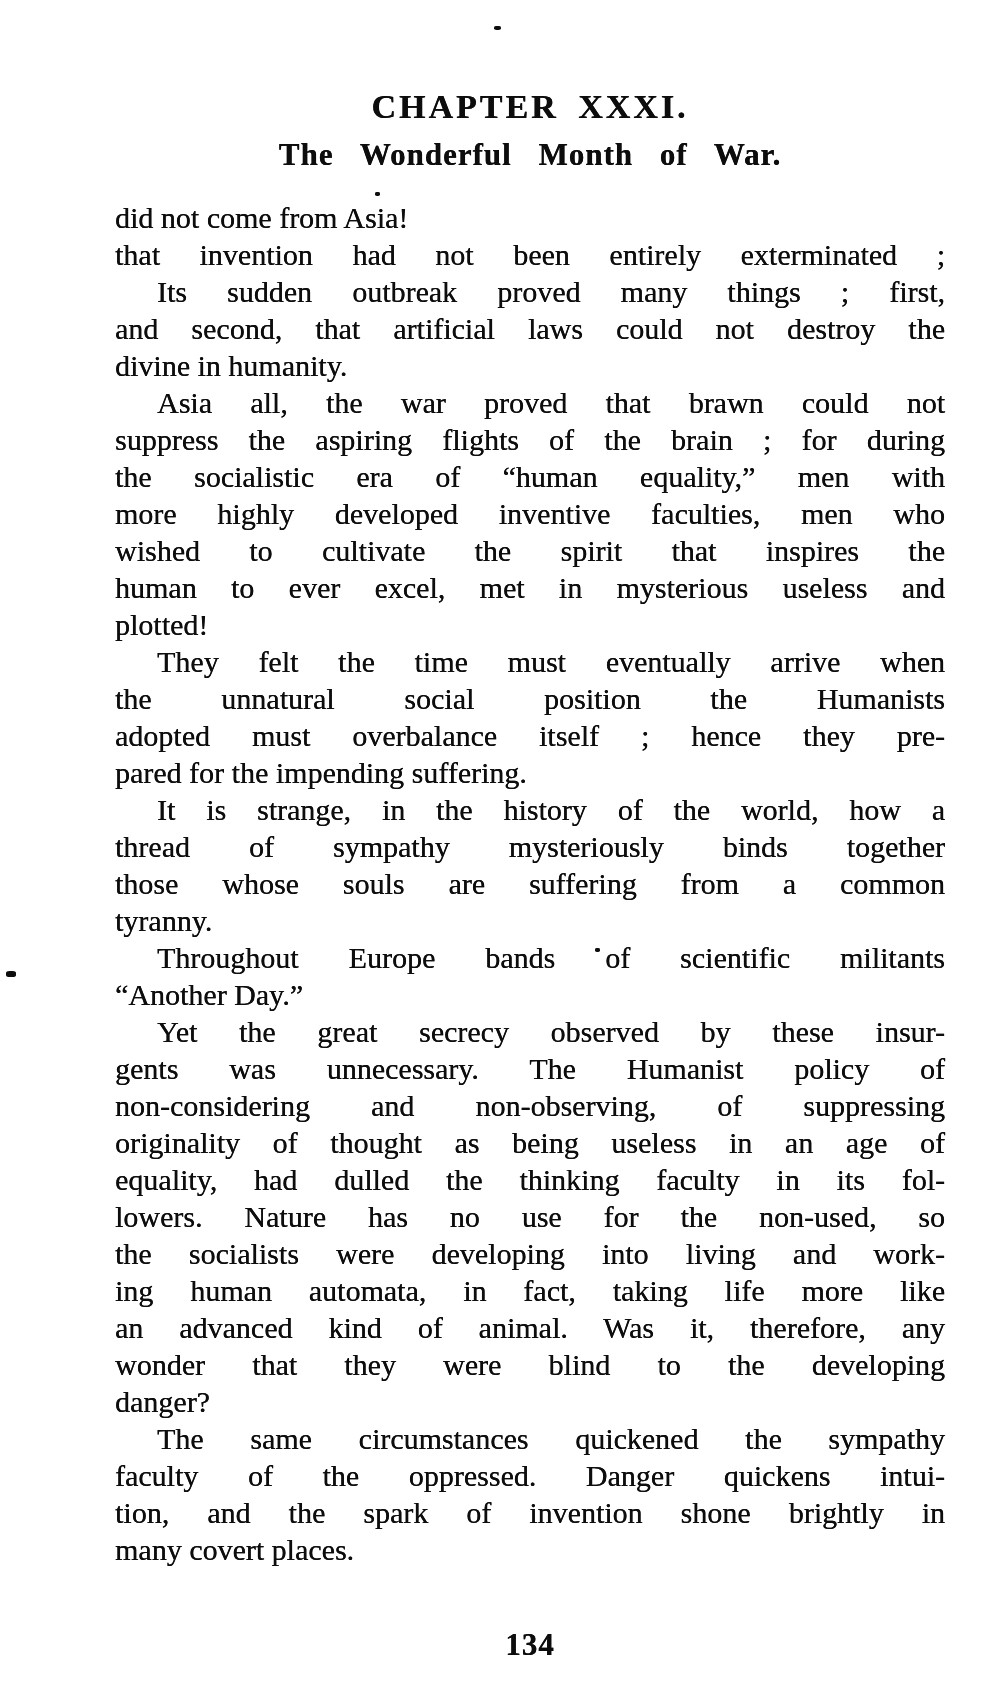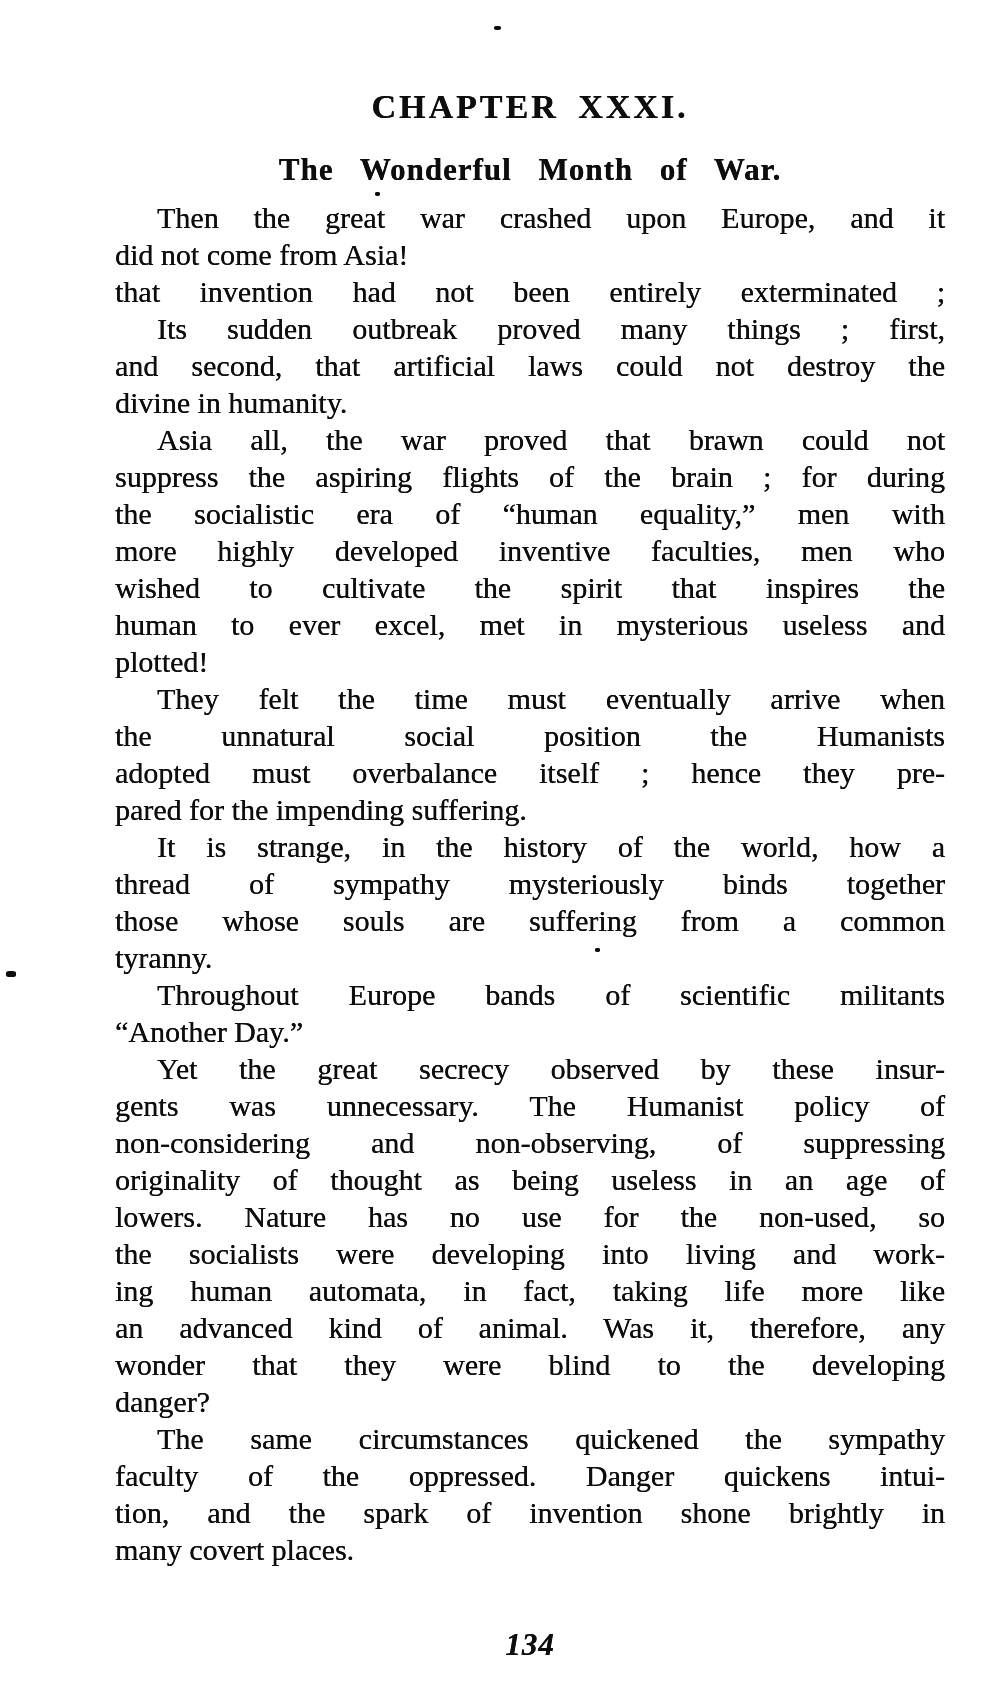--- a/index.html
+++ b/index.html
@@ -19,21 +19,21 @@
     margin: 0;
     text-align: center;
     font-size: 34px;
     font-weight: 700;
     letter-spacing: 3px;
     word-spacing: 8px;
     text-shadow: 0.3px 0.3px 0 currentColor;
   }
   .chapter-subtitle {
     position: absolute;
-    top: 152px; left: 115px; width: 830px;
+    top: 137px; left: 115px; width: 830px;
     margin: 0;
     text-align: center;
     font-size: 31px;
     font-weight: 700;
     letter-spacing: 1px;
     word-spacing: 18px;
     text-shadow: 0.3px 0.3px 0 currentColor;
   }
   .body-text {
     position: absolute;
@@ -53,37 +53,35 @@
   .line.first { text-indent: 42px; }
   .line.last  { text-align-last: left; }
   .page-number {
     position: absolute;
     top: 1627px; left: 115px; width: 830px;
     text-align: center;
     font-size: 31px;
     font-weight: 700;
     letter-spacing: 1px;
     text-shadow: 0.3px 0.3px 0 currentColor;
-    font-style: italic;
   }
   .speck {
     position: absolute;
     background: var(--ink, #0d0d0d);
     border-radius: 35%;
   }
 </style>
 </head>
 <body>
 
 <div class="sheet" style="--ink: #0d0d0d; --paper: #ffffff;">
   <h1 class="chapter-heading">CHAPTER XXXI.</h1>
   <h2 class="chapter-subtitle">The Wonderful Month of War.</h2>
   <div class="body-text">
       <div class="paragraph">
-        <div class="line first">Then the great war crashed upon Europe, and it</div>
         <div class="line last">did not come from Asia!</div>
       </div>
       <div class="paragraph">
         <div class="line">that invention had not been entirely exterminated ;</div>
         <div class="line first">Its sudden outbreak proved many things ; first,</div>
         <div class="line">and second, that artificial laws could not destroy the</div>
         <div class="line last">divine in humanity.</div>
       </div>
       <div class="paragraph">
         <div class="line first">Asia all, the war proved that brawn could not</div>
@@ -108,20 +106,21 @@
       </div>
       <div class="paragraph">
         <div class="line first">Throughout Europe bands of scientific militants</div>
         <div class="line last">“Another Day.”</div>
       </div>
       <div class="paragraph">
         <div class="line first">Yet the great secrecy observed by these insur-</div>
         <div class="line">gents was unnecessary. The Humanist policy of</div>
         <div class="line">non-considering and non-observing, of suppressing</div>
         <div class="line">originality of thought as being useless in an age of</div>
+        <div class="line">equality, had dulled the thinking faculty in its fol-</div>
         <div class="line">lowers. Nature has no use for the non-used, so</div>
         <div class="line">the socialists were developing into living and work-</div>
         <div class="line">ing human automata, in fact, taking life more like</div>
         <div class="line">an advanced kind of animal. Was it, therefore, any</div>
         <div class="line">wonder that they were blind to the developing</div>
         <div class="line last">danger?</div>
       </div>
       <div class="paragraph">
         <div class="line first">The same circumstances quickened the sympathy</div>
         <div class="line">faculty of the oppressed. Danger quickens intui-</div>

